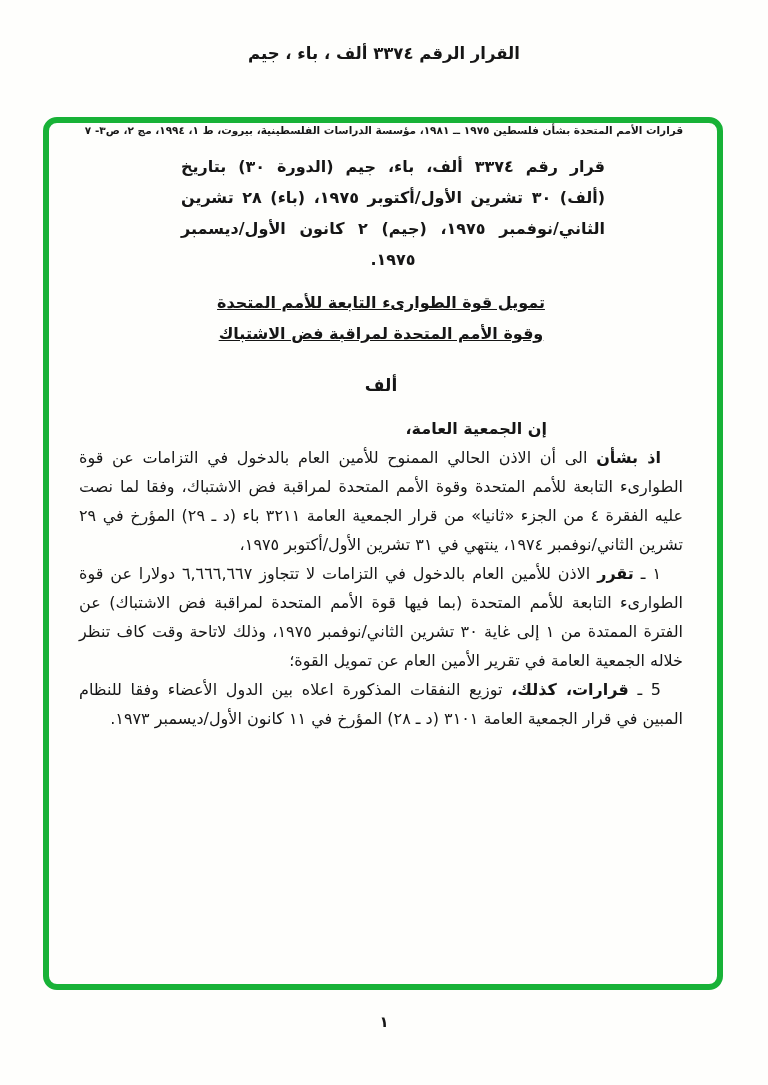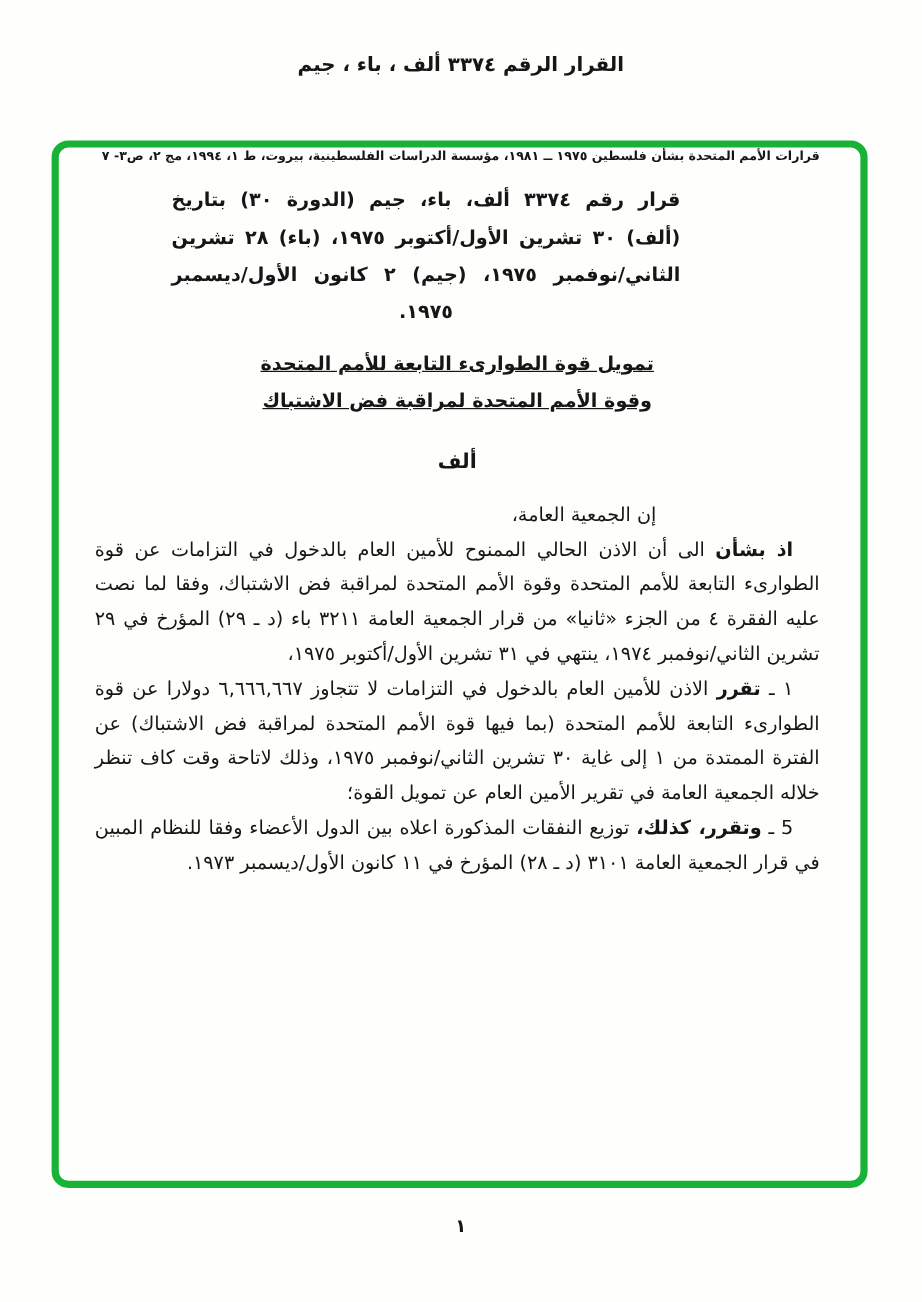--- a/index.html
+++ b/index.html
@@ -50,21 +50,21 @@
   }
   .content {
     direction: rtl;
     padding: 24px 34px 0 30px;
     font-size: 16px;
     line-height: 29px;
     text-align: justify;
   }
   .intro {
     width: 424px;
-    margin: 4px 116px 0 auto;
+    margin: 4px 78px 0 auto;
     font-weight: bold;
     line-height: 31px;
     text-align: justify;
     text-align-last: center;
   }
   .subject {
     margin-top: 12px;
     font-weight: bold;
     text-align: center;
     text-align-last: center;
@@ -73,21 +73,21 @@
   }
   .section-label {
     margin-top: 22px;
     font-weight: bold;
     font-size: 17px;
     text-align: right;
     text-align-last: center;
   }
   .preamble-heading {
     margin: 14px 136px 0 0;
-    font-weight: normal;
+    font-weight: bold;
     text-align: right;
     text-align-last: right;
   }
   .para {
     margin: 0;
     text-indent: 22px;
   }
   .para .lead {
     font-weight: bold;
   }
@@ -121,18 +121,18 @@
     <div class="section-label">ألف</div>
 
     <div class="preamble-heading">إن الجمعية العامة،</div>
 
     <p class="para"><span></span><b class="lead">اذ بشأن</b><span> الى أن الاذن الحالي الممنوح للأمين العام بالدخول في التزامات عن قوة الطوارىء التابعة للأمم المتحدة وقوة الأمم المتحدة لمراقبة فض الاشتباك، وفقا لما نصت عليه الفقرة ٤ من الجزء «ثانيا» من قرار الجمعية العامة ٣٢١١ باء (د ـ ٢٩) المؤرخ في ٢٩ تشرين الثاني/نوفمبر ١٩٧٤، ينتهي في ٣١ تشرين الأول/أكتوبر ١٩٧٥،</span></p>
 
 
 
     <p class="para"><span>١ ـ </span><b class="lead">تقرر</b><span> الاذن للأمين العام بالدخول في التزامات لا تتجاوز ٦,٦٦٦,٦٦٧ دولارا عن قوة الطوارىء التابعة للأمم المتحدة (بما فيها قوة الأمم المتحدة لمراقبة فض الاشتباك) عن الفترة الممتدة من ١ إلى غاية ٣٠ تشرين الثاني/نوفمبر ١٩٧٥، وذلك لاتاحة وقت كاف تنظر خلاله الجمعية العامة في تقرير الأمين العام عن تمويل القوة؛</span></p>
 
-    <p class="para"><span>5 ـ </span><b class="lead">وتقرر، كذلك،</b><span> توزيع النفقات المذكورة اعلاه بين الدول الأعضاء وفقا للنظام المبين في قرار الجمعية العامة ٣١٠١ (د ـ ٢٨) المؤرخ في ١١ كانون الأول/ديسمبر ١٩٧٣.</span></p>
+    <p class="para"><span>5 ـ </span><b class="lead">قرارات، كذلك،</b><span> توزيع النفقات المذكورة اعلاه بين الدول الأعضاء وفقا للنظام المبين في قرار الجمعية العامة ٣١٠١ (د ـ ٢٨) المؤرخ في ١١ كانون الأول/ديسمبر ١٩٧٣.</span></p>
 
   </div>
 </div>
 
 <div class="page-number">١</div>
 
 </body></html>

